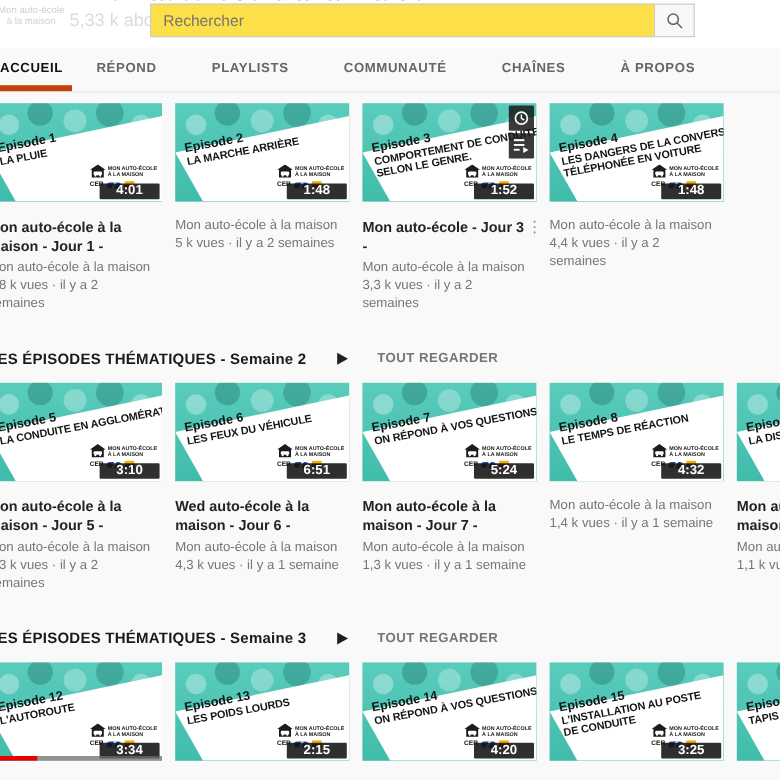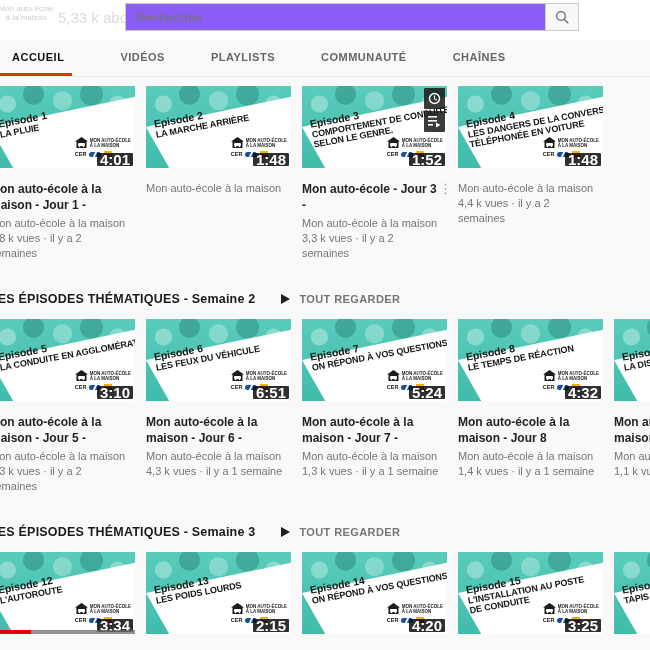--- a/index.html
+++ b/index.html
@@ -6,26 +6,26 @@
   body{
     width:650px;height:650px;overflow:hidden;position:relative;
     background:#f9f9f9;font-family:"Liberation Sans",sans-serif;
   }
   
   .topbar{height:40px;background:#fff;position:relative;z-index:5}
   .big-title{position:absolute;left:70px;top:-21px;font-size:23px;font-weight:bold;color:#0d0d0d;white-space:nowrap}
   .avatar-caption{position:absolute;left:-6px;top:4px;width:64px;font-size:8px;line-height:9px;color:#cfcfcf;text-align:center}
   .subs{position:absolute;left:58px;top:9px;font-size:15px;color:#dcdcdc;white-space:nowrap}
   .searchwrap{position:absolute;left:125px;top:3px;display:flex;height:28px}
-  .search-input{width:399px;height:26px;border:1px solid #ccc;padding:0 10px;font-size:13px;color:#111;outline:none;background:#8b5cf6;font-family:"Liberation Sans",sans-serif}
+  .search-input{width:399px;height:26px;border:1px solid #ccc;padding:0 10px;font-size:13px;color:#111;outline:none;background:#fde047;font-family:"Liberation Sans",sans-serif}
   .search-btn{width:33px;height:28px;border:1px solid #ccc;border-left:none;background:#f8f8f8;display:flex;align-items:center;justify-content:center;box-sizing:border-box;cursor:pointer}
   
   .tabbar{height:36px;background:#f9f9f9;border-bottom:1px solid #ececec;display:flex;align-items:stretch;padding-left:12px;position:relative;z-index:4}
   .tab{font-size:11px;font-weight:bold;letter-spacing:.5px;color:#666;margin-right:46px;line-height:35px;white-space:nowrap;cursor:pointer}
-  .tab.active{color:#111;border-bottom:3px solid #c2410c;margin-left:-12px;padding-left:12px;padding-right:8px;margin-right:48px}
+  .tab.active{color:#111;border-bottom:5px solid #c2410c;margin-left:-12px;padding-right:8px;margin-right:20px}
   
   .content{margin-left:-10px;padding-top:9px}
   .vrow{display:flex;gap:11px}
   .card{width:145px;flex:none;position:relative}
   .thumb{position:relative;width:145px;height:82px;overflow:hidden;cursor:pointer;
     background:
       radial-gradient(circle at 12% 22%, rgba(255,255,255,.32) 8px, transparent 9px),
       radial-gradient(circle at 30% 10%, rgba(10,85,76,.30) 10px, transparent 11px),
       radial-gradient(circle at 50% 18%, rgba(255,255,255,.28) 9px, transparent 10px),
       radial-gradient(circle at 70% 10%, rgba(10,85,76,.28) 11px, transparent 12px),
@@ -36,33 +36,33 @@
   .band-ep{font-size:10.5px;font-weight:800;line-height:11px}
   .band-topic{font-size:9px;font-weight:800;line-height:10px;letter-spacing:-.1px}
   .brand{position:absolute;right:4px;bottom:11px;display:flex;flex-direction:column;align-items:flex-start;gap:1px}
   .brand-top{display:flex;align-items:center;gap:2px}
   .brand-name{font-size:4.5px;font-weight:bold;color:#1c1c1c;line-height:5px}
   .partners{display:flex;gap:3px;align-items:center;margin-top:1px}
   .cer{font-size:5.5px;font-weight:800;color:#111;line-height:6px}
   .chip-blue{width:12px;height:5px;border-radius:3px;background:#1a4fa0;position:relative}
   .chip-blue:after{content:"";position:absolute;left:5px;top:0;width:2px;height:5px;background:#fff;transform:skewX(-25deg)}
   .chip-multi{width:8px;height:6px;background:linear-gradient(180deg,#f4b000 50%,#d22 50%)}
-  .duration{position:absolute;right:2px;bottom:2px;background:rgba(18,18,18,.88);color:#fff;font-size:15px;font-weight:bold;padding:1px 3px;border-radius:1px;line-height:11px}
+  .duration{position:absolute;right:2px;bottom:2px;background:rgba(18,18,18,.88);color:#fff;font-size:11px;font-weight:bold;padding:1px 14px;border-radius:1px;line-height:11px}
   .hovericons{position:absolute;top:2px;right:2px;display:flex;flex-direction:column;gap:2px}
   .hbox{width:21px;height:21px;background:rgba(24,24,24,.85);display:flex;align-items:center;justify-content:center;border-radius:1px;cursor:pointer}
   .progress{position:absolute;left:0;right:0;bottom:0;height:4px;background:rgba(110,110,110,.75)}
   .progress i{display:block;height:100%;background:#e60000}
   .meta{margin-top:13px;padding-right:8px;position:relative}
   .vtitle{font-size:12px;font-weight:bold;color:#232323;line-height:16px;margin-bottom:3px;cursor:pointer}
   .vchannel{font-size:11px;color:#767676;line-height:15px}
   .vviews{font-size:11px;color:#767676;line-height:15px}
   .kebab{position:absolute;right:-5px;top:1px;color:#909090;font-size:13px;line-height:13px;cursor:pointer}
   .sechead{display:flex;align-items:center;margin:26px 0 8px 0;height:24px}
   .sec-title{font-size:12.5px;font-weight:bold;color:#1a1a1a;letter-spacing:.2px;white-space:nowrap}
-  .watchall{display:flex;align-items:center;gap:9px;margin-left:26px;cursor:pointer}
+  .watchall{display:flex;align-items:center;gap:24px;margin-left:26px;cursor:pointer}
   .play-tri{width:0;height:0;border-left:9px solid #1f1f1f;border-top:5px solid transparent;border-bottom:5px solid transparent}
   .watchall span{font-size:11px;font-weight:bold;color:#767676;letter-spacing:.4px}
 </style>
 </head>
 <body>
 
 <div class="topbar">
   <div class="big-title">Mon auto-école à la maison</div>
   <div class="avatar-caption">
     <span>Mon auto-école</span><br>
@@ -75,24 +75,25 @@
       <svg width="15" height="15" viewBox="0 0 15 15">
           <circle cx="6" cy="6" r="4.3" fill="none" stroke="#666" stroke-width="1.3"></circle>
           <line x1="9.2" y1="9.2" x2="13.3" y2="13.3" stroke="#666" stroke-width="1.3"></line>
         </svg>
     </div>
   </div>
 </div>
 
 <div class="tabbar">
   <div class="tab active">ACCUEIL</div>
-    <div class="tab">VIDÉOS</div>
+    <div class="tab">RÉPOND</div>
     <div class="tab">PLAYLISTS</div>
     <div class="tab">COMMUNAUTÉ</div>
     <div class="tab">CHAÎNES</div>
+    <div class="tab">À PROPOS</div>
 </div>
 
 <div class="content">
     <div class="vrow">
       <div class="card">
     <div class="thumb">
       <div class="band"></div>
       <div class="band-text">
         <div class="band-ep">Episode 1</div>
       <div class="band-topic">LA PLUIE</div>
@@ -146,20 +147,21 @@
           <span class="chip-blue"></span>
           <span class="chip-multi"></span>
         </div>
       </div>
 
       <div class="duration">1:48</div>
 
     </div>
     <div class="meta">
       <div class="vchannel">Mon auto-école à la maison</div>
+      <div class="vviews">5 k vues · il y a 2 semaines</div>
 
     </div>
   </div>
       <div class="card">
     <div class="thumb">
       <div class="band"></div>
       <div class="band-text">
         <div class="band-ep">Episode 3</div>
       <div class="band-topic">COMPORTEMENT DE CONDUITE</div>
             <div class="band-topic">SELON LE GENRE.</div>
@@ -304,21 +306,21 @@
           <span class="cer">CER</span>
           <span class="chip-blue"></span>
           <span class="chip-multi"></span>
         </div>
       </div>
 
       <div class="duration">6:51</div>
 
     </div>
     <div class="meta">
-      <div class="vtitle">Mon auto-école à la maison - Jour 6 -</div>
+      <div class="vtitle">Wed auto-école à la maison - Jour 6 -</div>
       <div class="vchannel">Mon auto-école à la maison</div>
       <div class="vviews">4,3 k vues · il y a 1 semaine</div>
 
     </div>
   </div>
       <div class="card">
     <div class="thumb">
       <div class="band"></div>
       <div class="band-text">
         <div class="band-ep">Episode 7</div>
@@ -372,21 +374,20 @@
           <span class="cer">CER</span>
           <span class="chip-blue"></span>
           <span class="chip-multi"></span>
         </div>
       </div>
 
       <div class="duration">4:32</div>
 
     </div>
     <div class="meta">
-      <div class="vtitle">Mon auto-école à la maison - Jour 8</div>
       <div class="vchannel">Mon auto-école à la maison</div>
       <div class="vviews">1,4 k vues · il y a 1 semaine</div>
 
     </div>
   </div>
       <div class="card">
     <div class="thumb">
       <div class="band"></div>
       <div class="band-text">
         <div class="band-ep">Episode 9</div>

